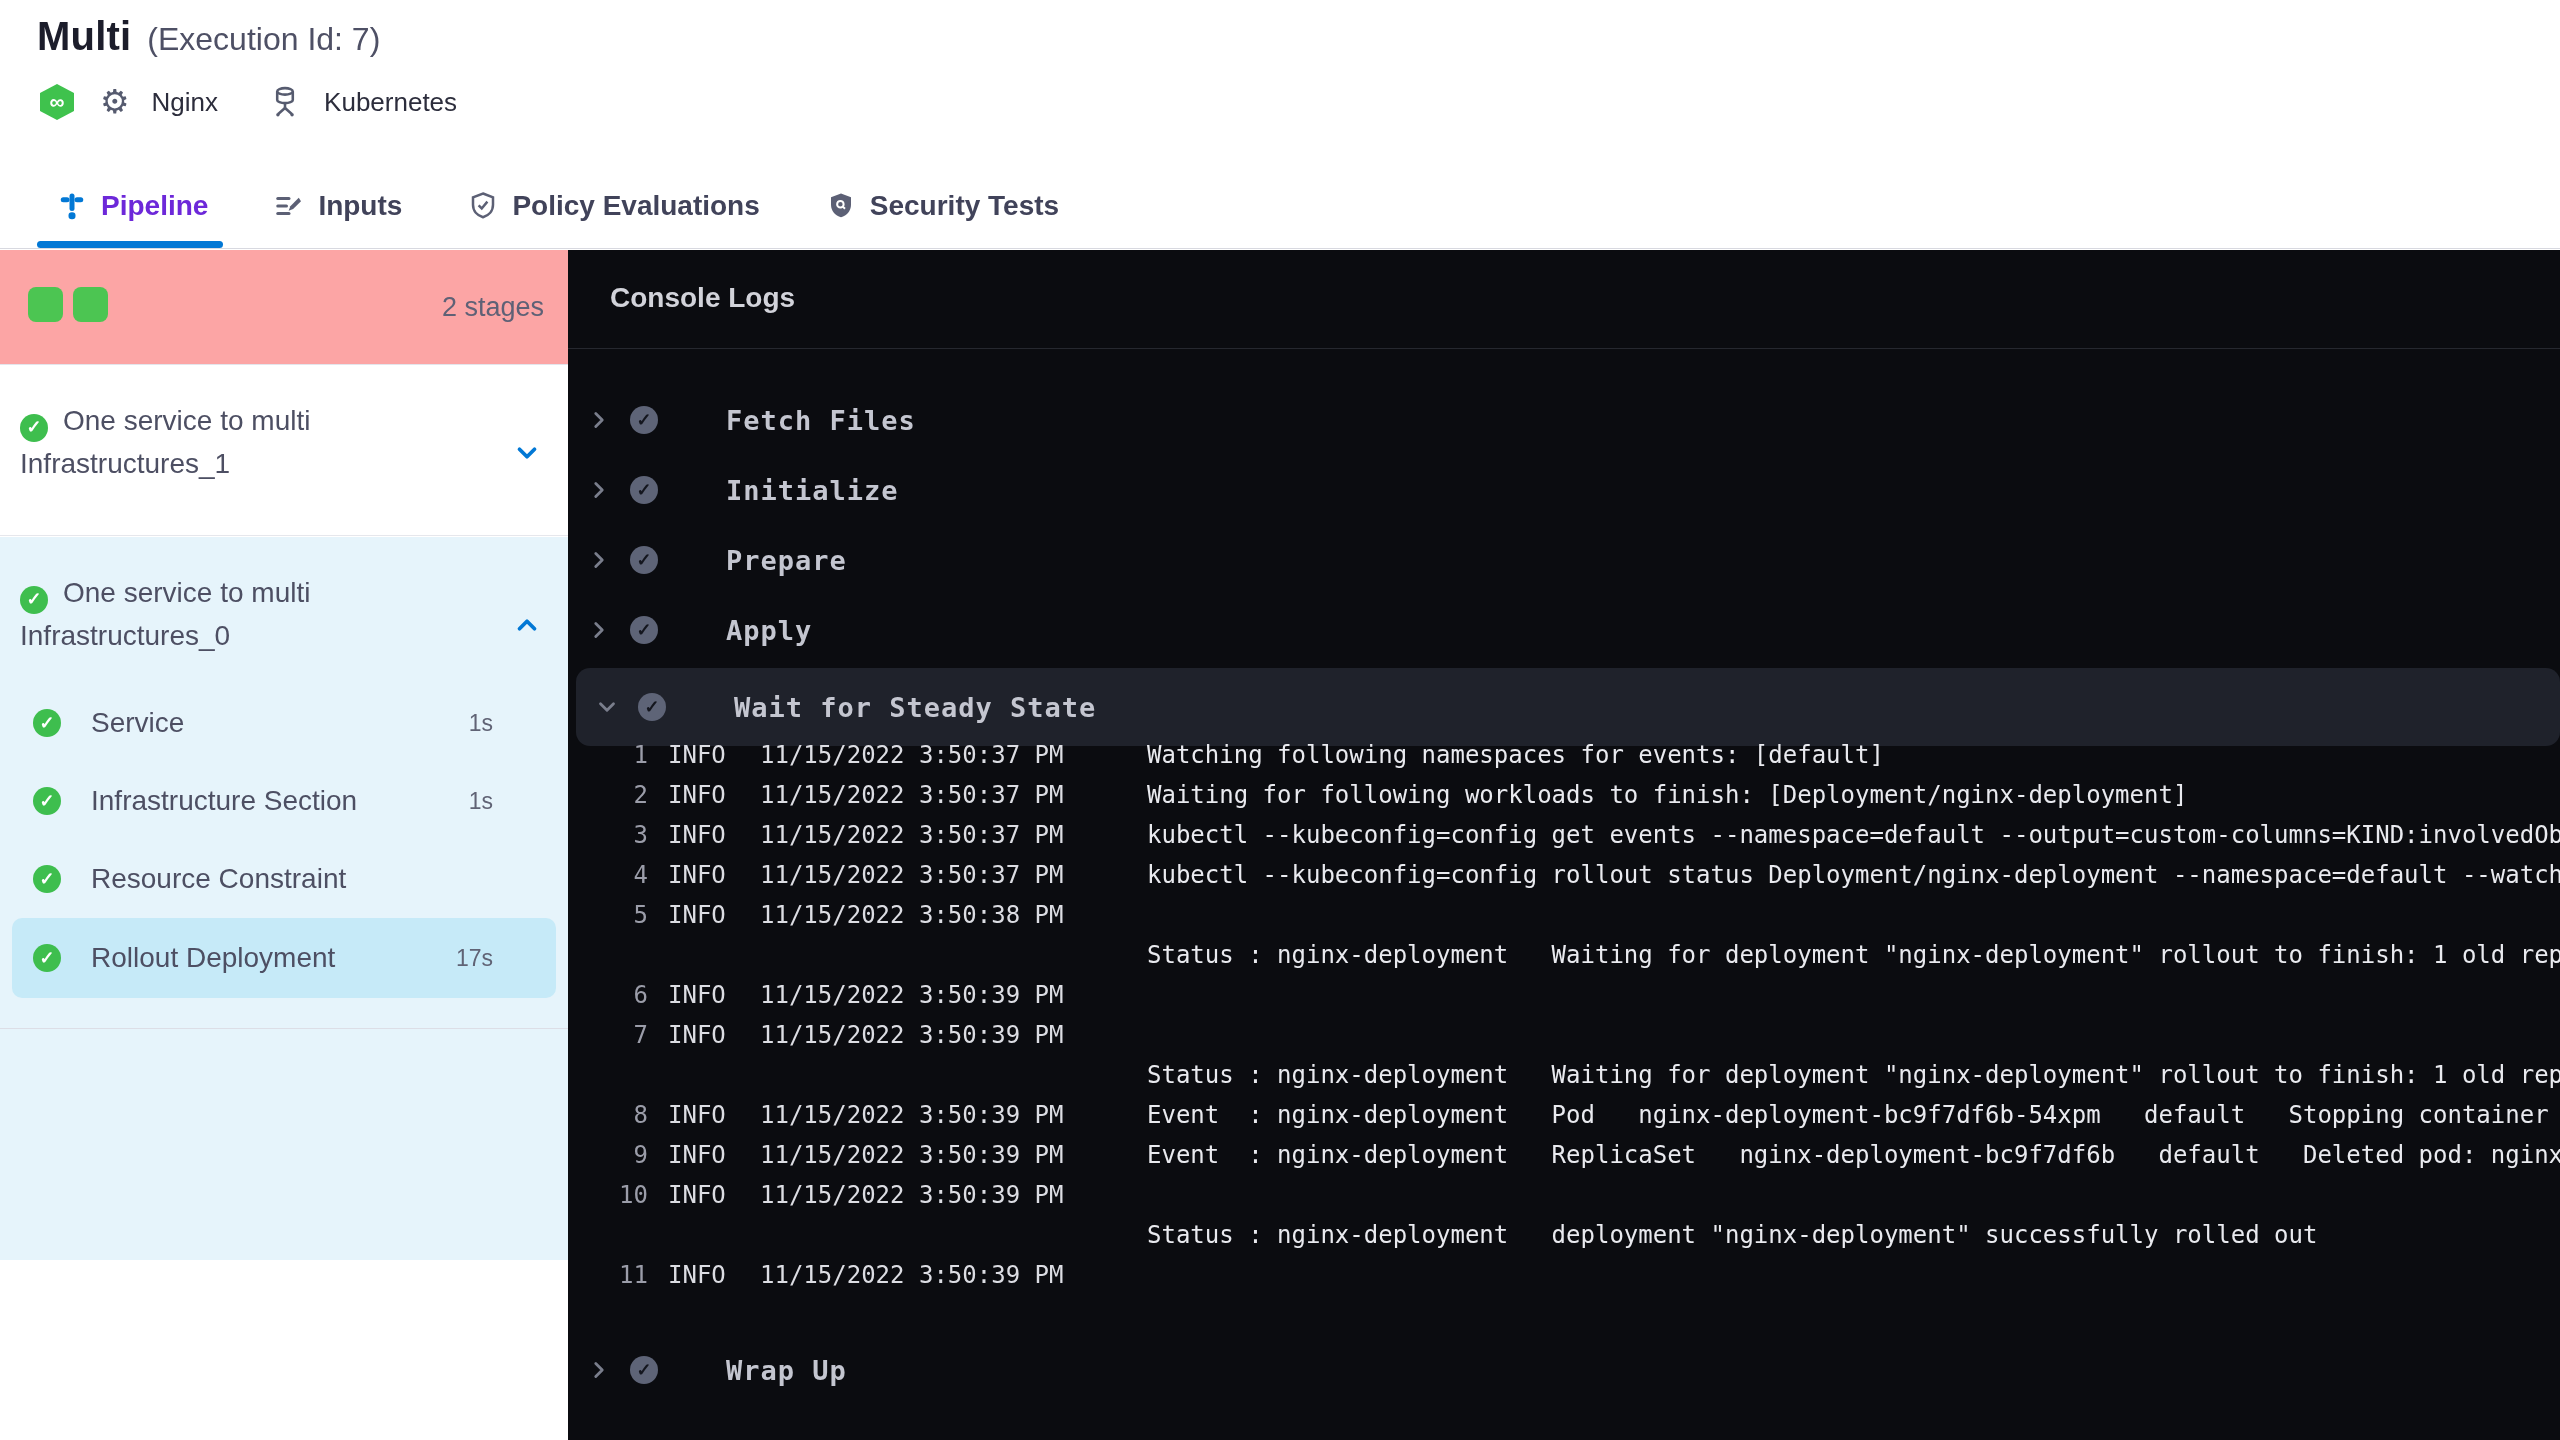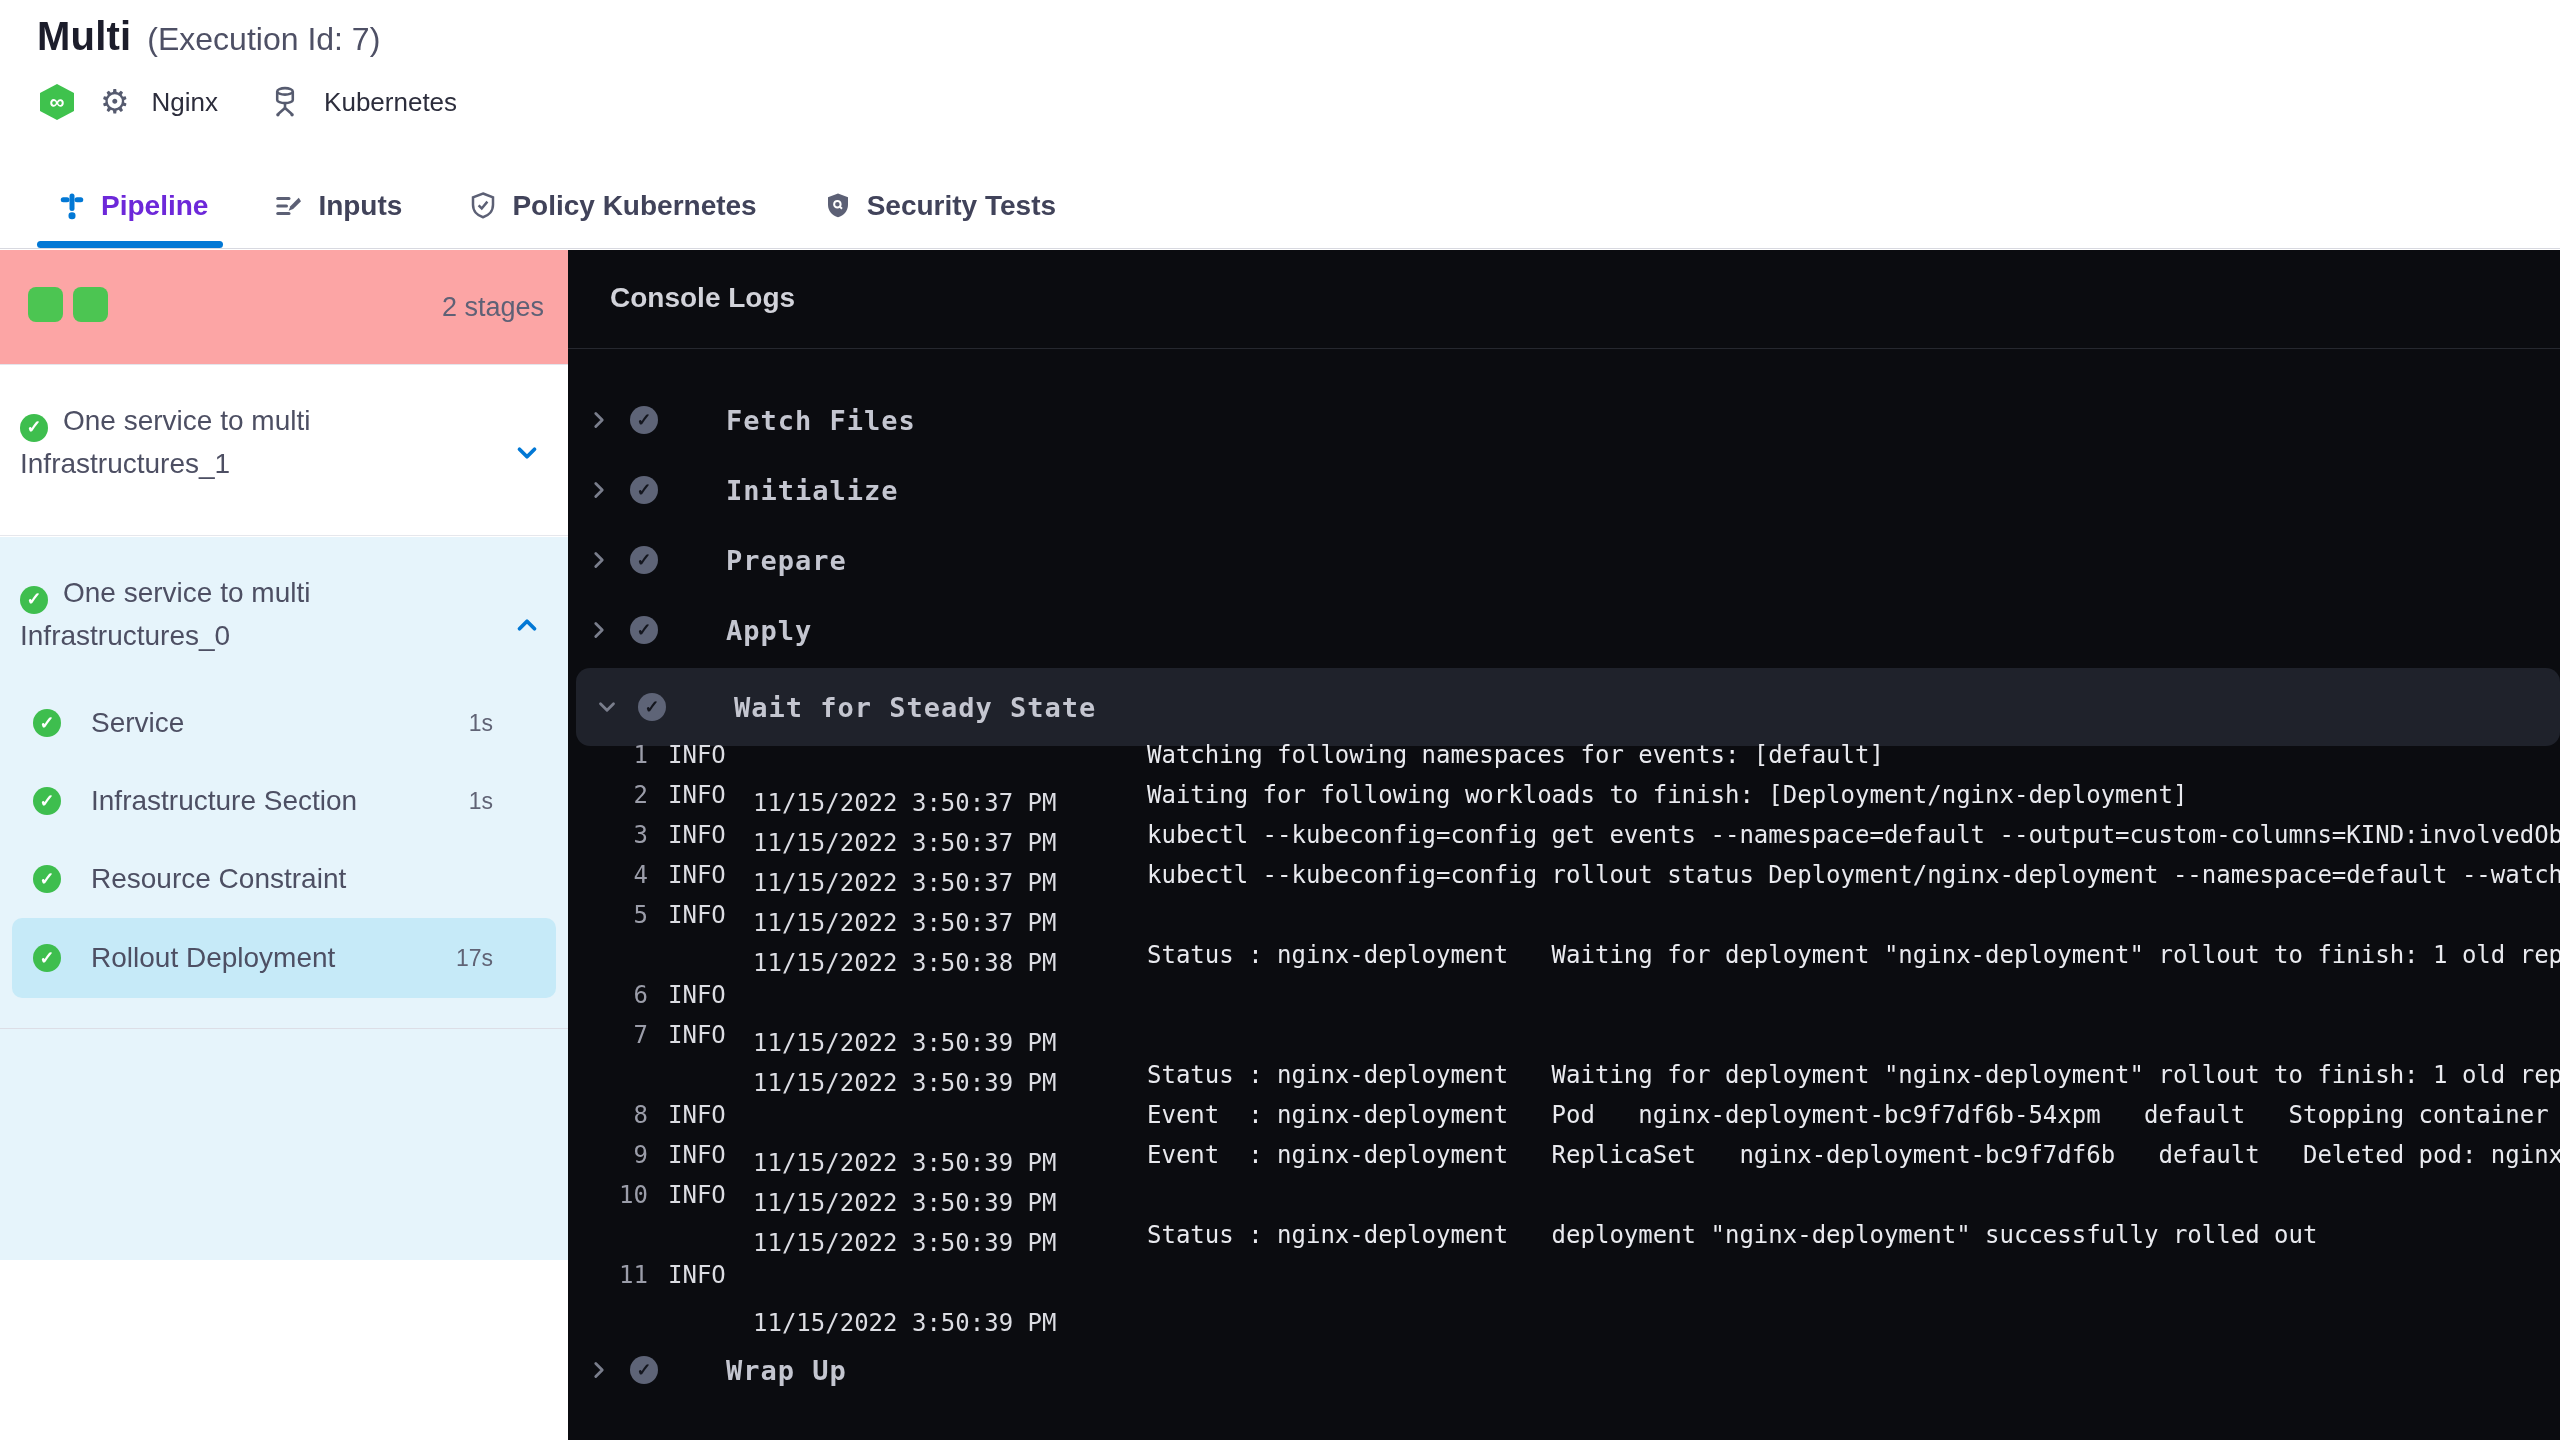--- a/index.html
+++ b/index.html
@@ -58,21 +58,21 @@
   .cstep .chev{flex:0 0 auto;}
   .cstep .ccheck{width:28px;height:28px;border-radius:50%;background:#5e6477;color:#14161e;
                  display:flex;align-items:center;justify-content:center;font-size:18px;font-weight:bold;margin-left:18px;}
   .cstep .clabel{margin-left:68px;font-family:"DejaVu Sans Mono",monospace;font-weight:bold;font-size:27px;color:#c4c6d0;letter-spacing:1px;}
   .cstep.expanded-head{top:418px;height:78px;background:#1f222b;border-radius:14px;left:8px;}
   .logs{position:absolute;left:0;top:485px;right:0;}
   .log-row{position:relative;height:40px;font-family:"DejaVu Sans Mono",monospace;font-size:24px;}
   .log-row span{position:absolute;top:50%;transform:translateY(-50%);white-space:pre;}
   .ln{left:22px;width:58px;text-align:right;color:#9b9da9;}
   .lvl{left:100px;color:#dcdde3;}
-  .ts{left:185px;color:#dcdde3;margin-top:48px;}
+  .ts{left:192px;color:#dcdde3;}
   .msg{left:579px;right:0;overflow:hidden;color:#e9eaef;}
 </style>
 </head>
 <body>
 
 <div class="screen">
 
   <div class="header">
     <div class="title-row">
       <span class="page-title">Multi</span>
@@ -113,21 +113,21 @@
         <line x1="3" y1="18" x2="12" y2="18"></line>
         <path d="M20.5 4.5l-7.5 7.5-1.5 4 4-1.5 7-7z" fill="#5c6075" stroke="none" transform="scale(0.9) translate(1.5,1.5)"></path>
       </svg>
       <span class="tab-label">Inputs</span>
     </div>
     <div class="tab">
       <svg width="30" height="30" viewBox="0 0 24 24" fill="none" stroke="#5c6075" stroke-width="2">
         <path d="M12 2l8 3v6c0 5-3.4 8.6-8 10-4.6-1.4-8-5-8-10V5z"></path>
         <polyline points="8.5 11.5 11 14 15.5 8.5"></polyline>
       </svg>
-      <span class="tab-label">Policy Kubernetes</span>
+      <span class="tab-label">Policy Evaluations</span>
     </div>
     <div class="tab">
       <svg width="30" height="30" viewBox="0 0 24 24">
         <path d="M12 2l8 3v6c0 5-3.4 8.6-8 10-4.6-1.4-8-5-8-10V5z" fill="#5c6075"></path>
         <circle cx="11.5" cy="10.5" r="2.6" fill="none" stroke="#ffffff" stroke-width="1.6"></circle>
         <line x1="13.3" y1="12.3" x2="15.2" y2="14.2" stroke="#ffffff" stroke-width="1.6"></line>
       </svg>
       <span class="tab-label">Security Tests</span>
     </div>
   </div>

